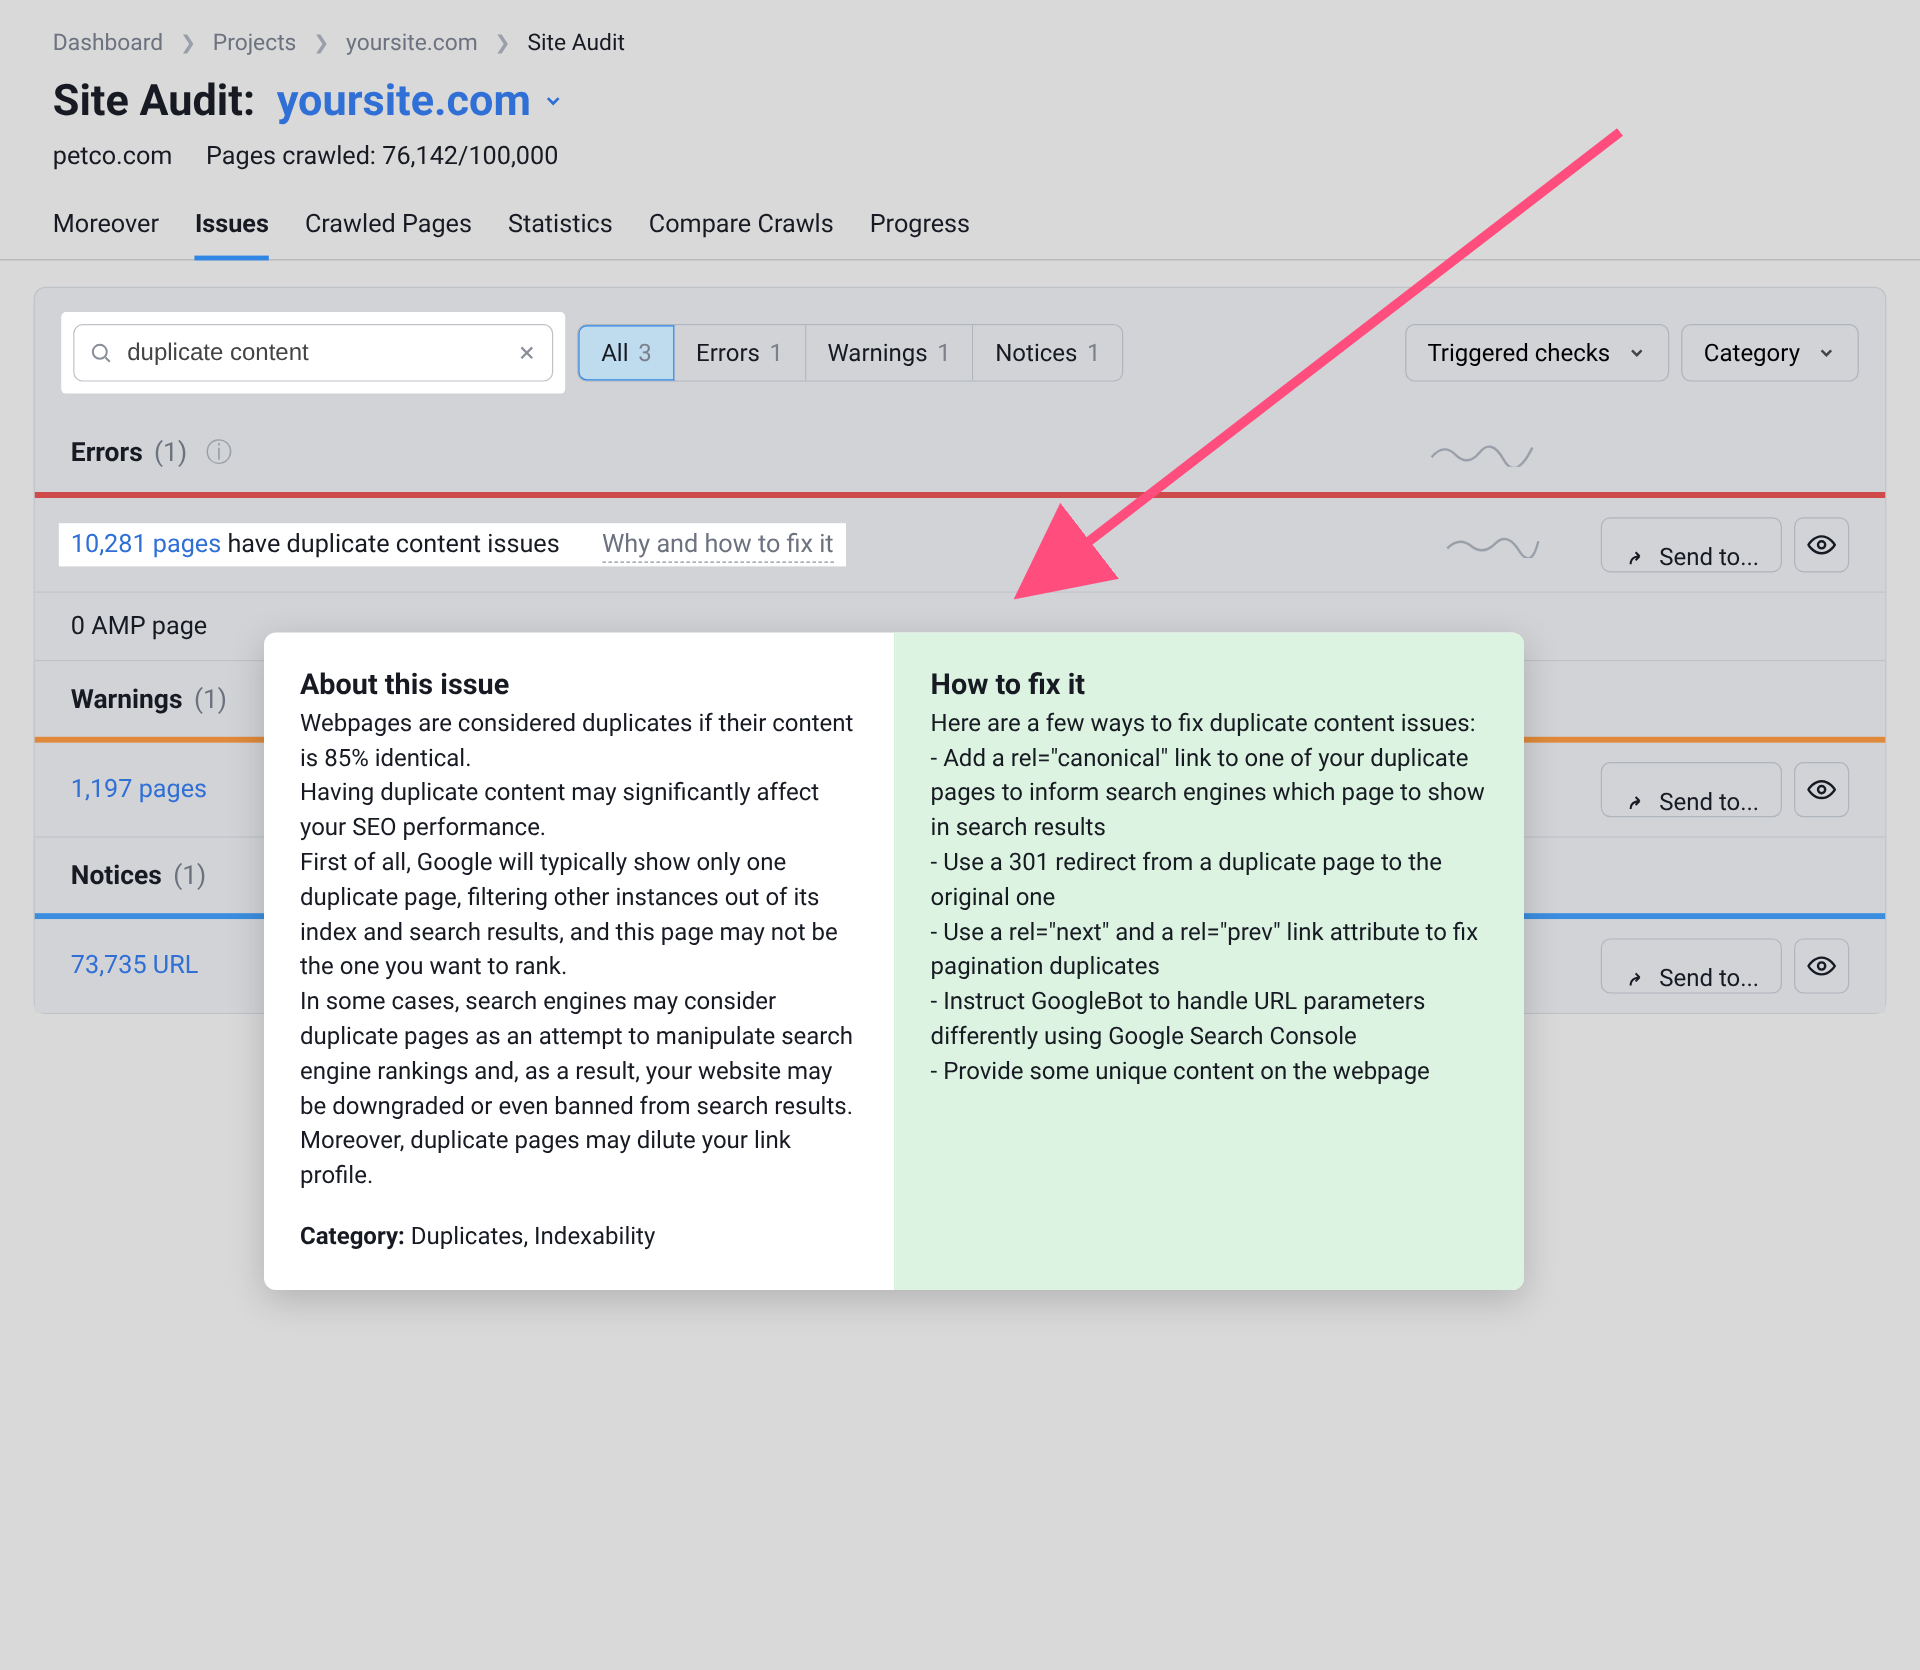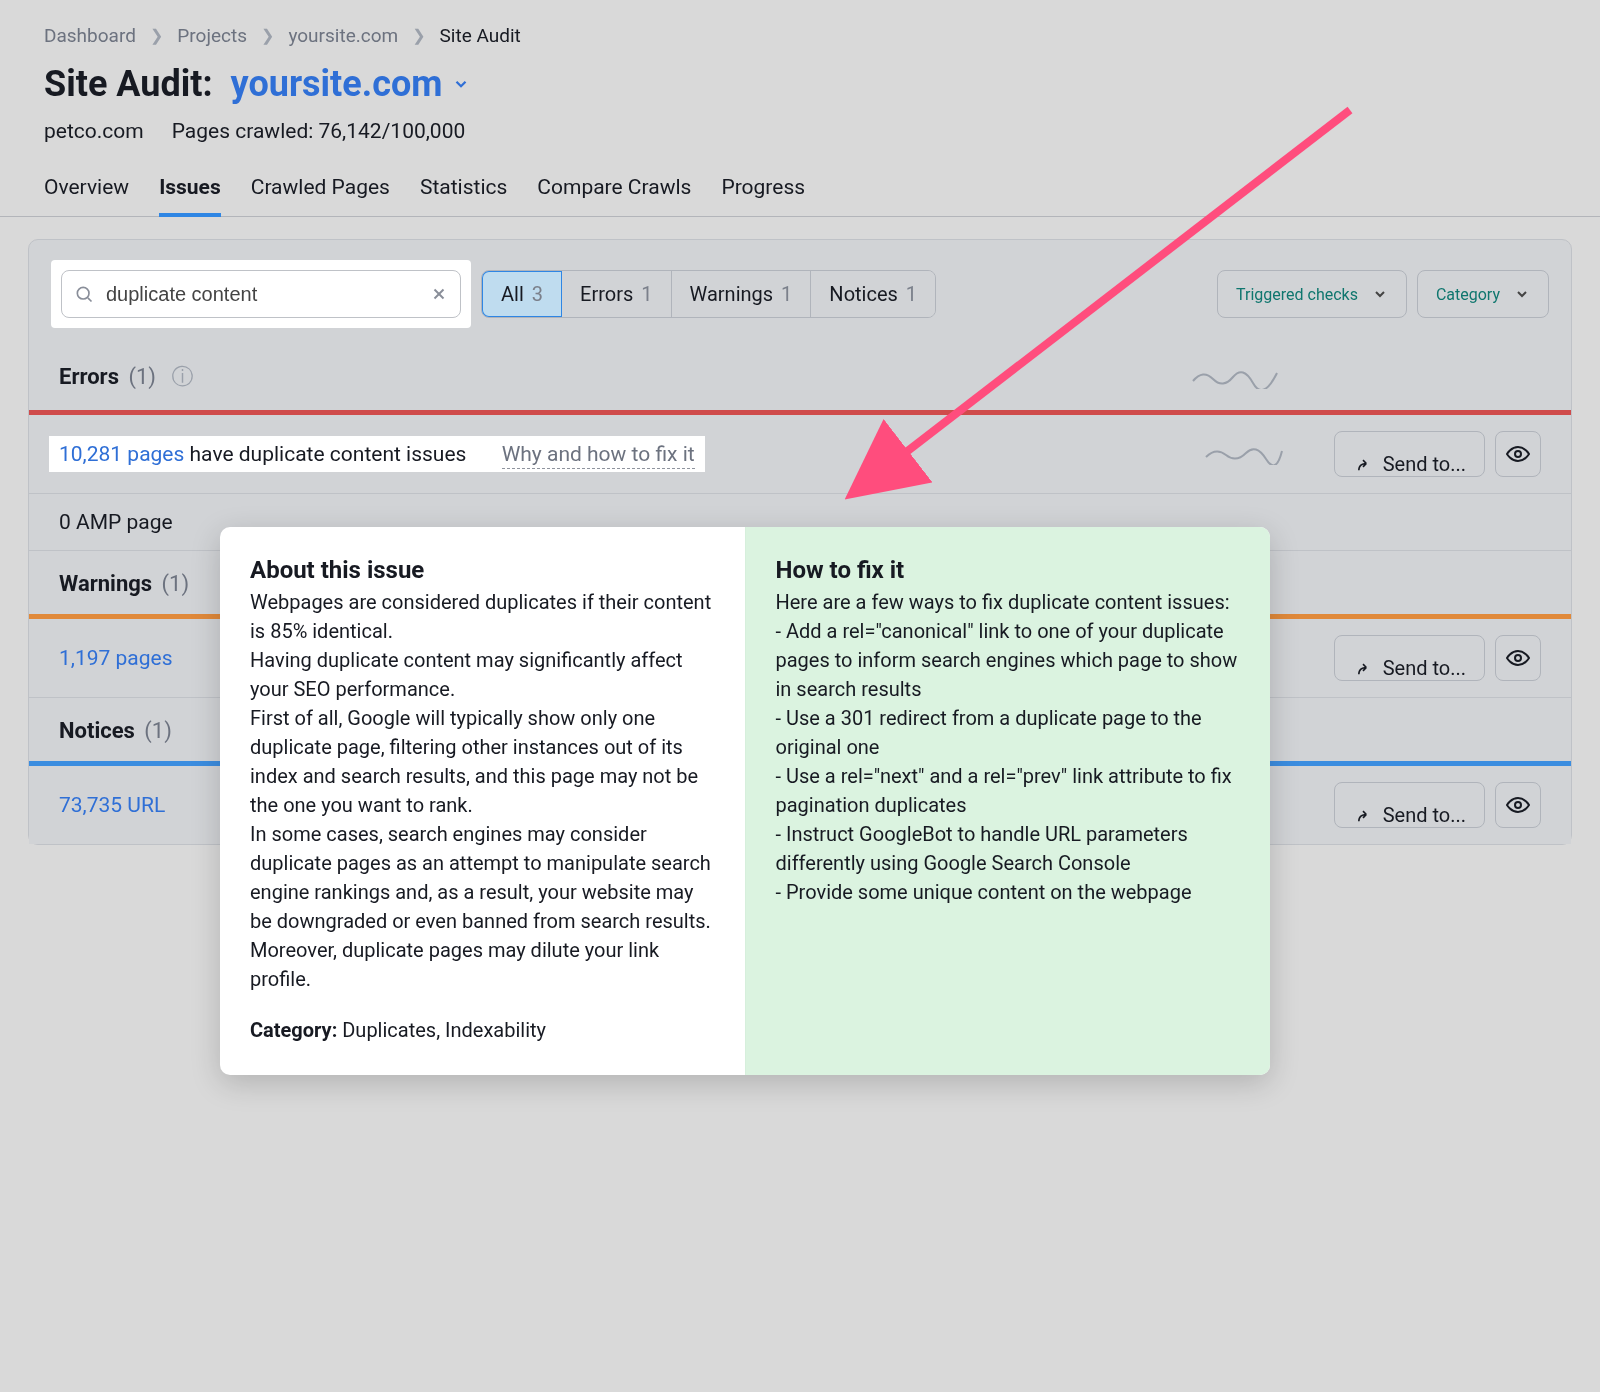--- a/index.html
+++ b/index.html
@@ -137,22 +137,22 @@
   }
   .seg .count { color: #7b808b; }
   .dd {
     display: flex;
     align-items: center;
     gap: 14px;
     height: 48px;
     padding: 0 18px;
     border: 1px solid #b0b4bb;
     border-radius: 8px;
-    color: #0f766e;
-    font-size: 16px;
+    color: #000000;
+    font-size: 20px;
     cursor: pointer;
   }
   .spacer { flex: 1; }
 
   
   .sect-head {
     display: flex;
     align-items: center;
     justify-content: space-between;
     padding: 20px 30px 18px 30px;
@@ -278,21 +278,21 @@
       </svg>
   </span>
 </div>
 
 <div class="subinfo">
   <span>petco.com</span>
   <span>Pages crawled: 76,142/100,000</span>
 </div>
 
 <div class="tabs">
-  <div class="tab">Overview</div>
+  <div class="tab">Moreover</div>
   <div class="tab active">Issues</div>
   <div class="tab">Crawled Pages</div>
   <div class="tab">Statistics</div>
   <div class="tab">Compare Crawls</div>
   <div class="tab">Progress</div>
 </div>
 
 <div class="panel">
 
   <div class="filter-row">

